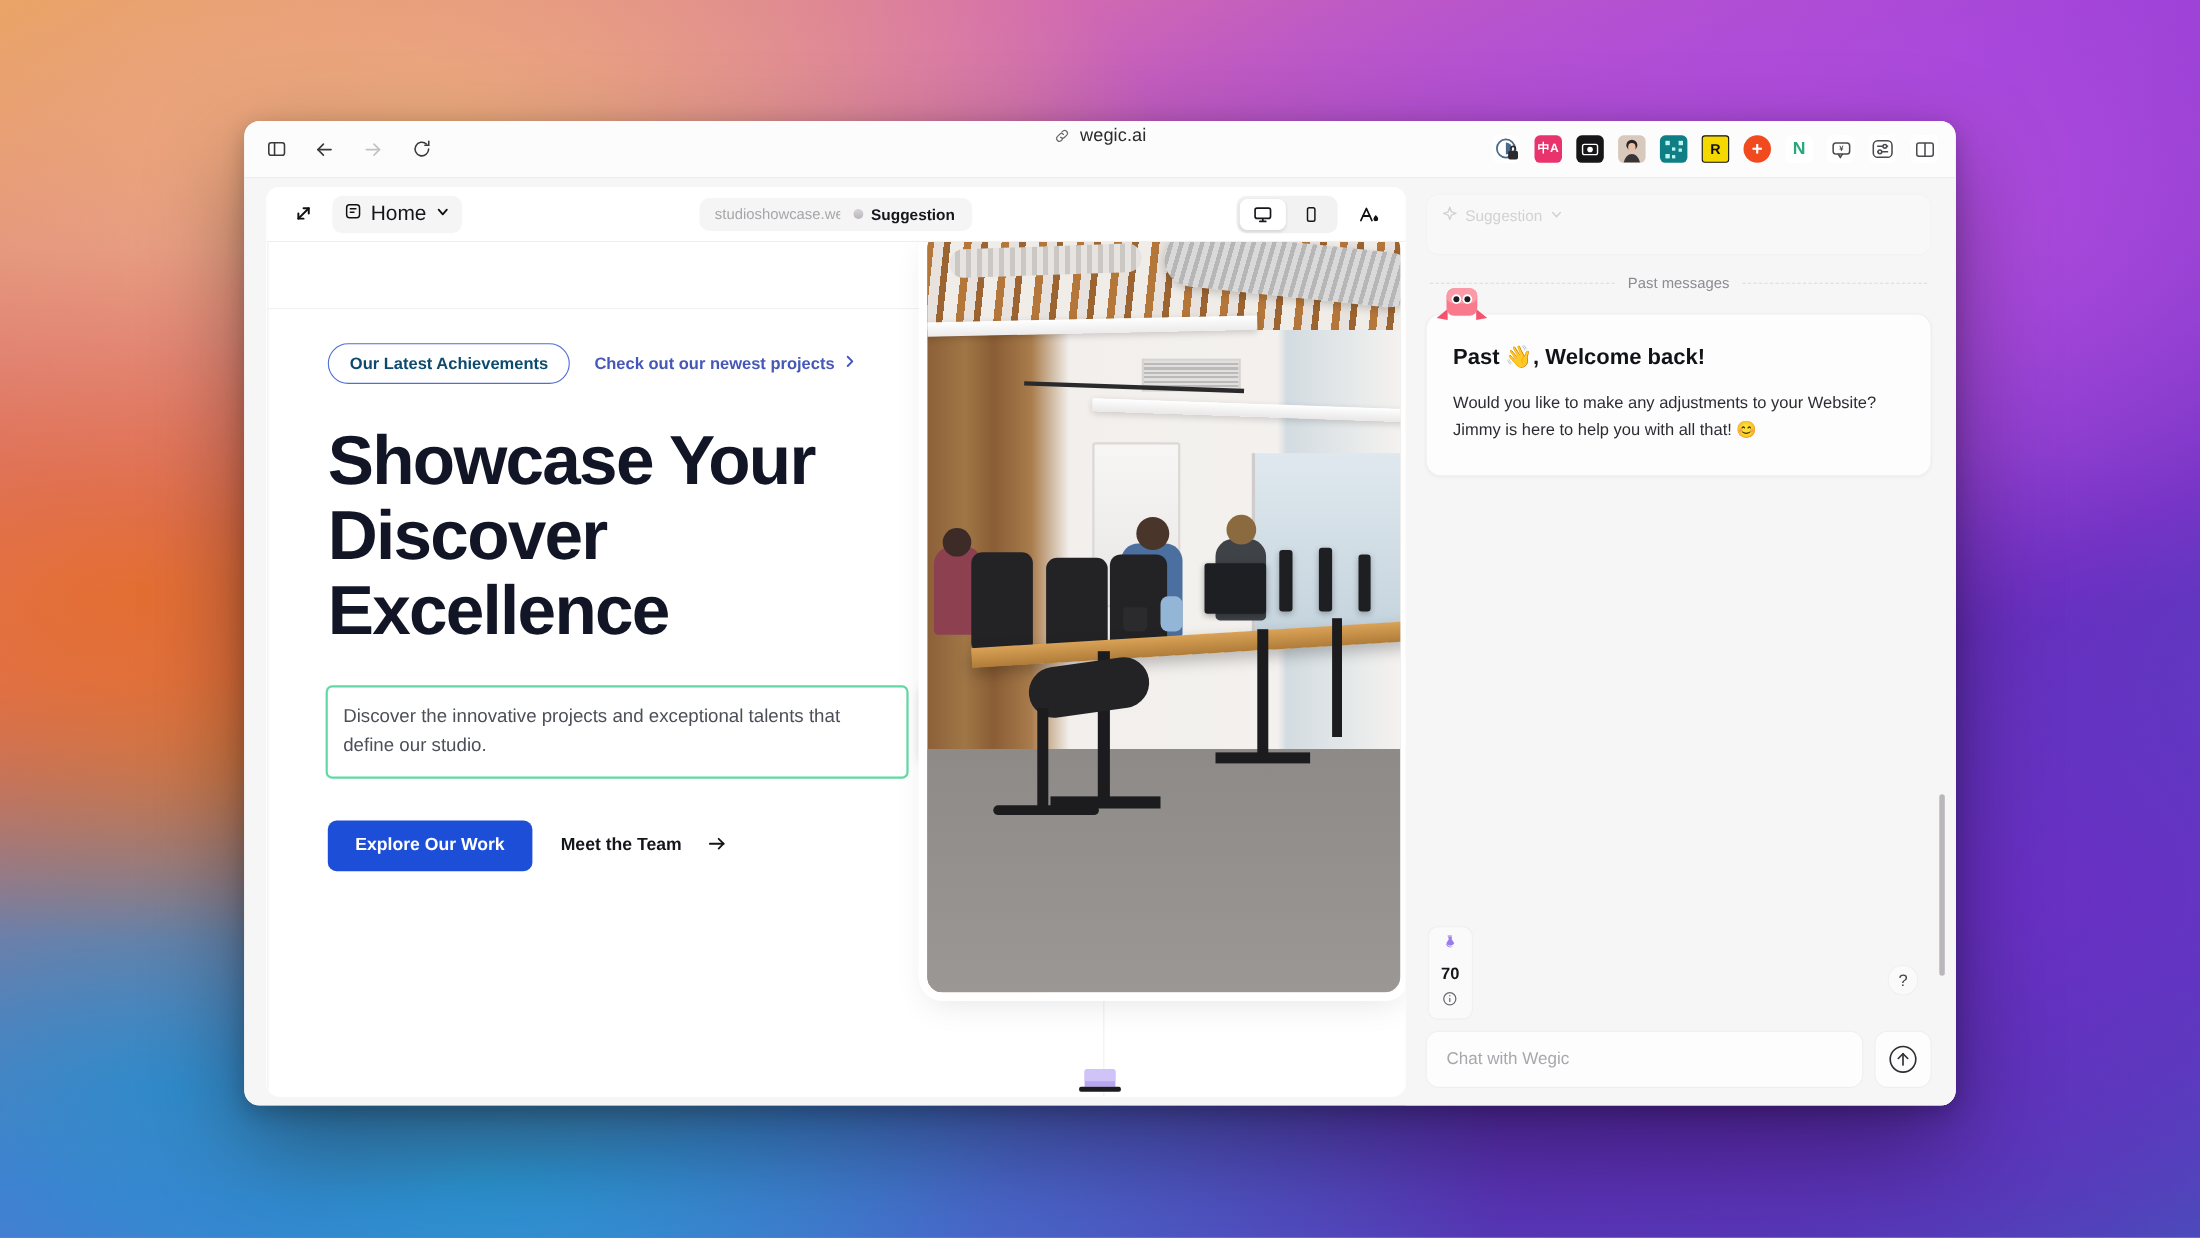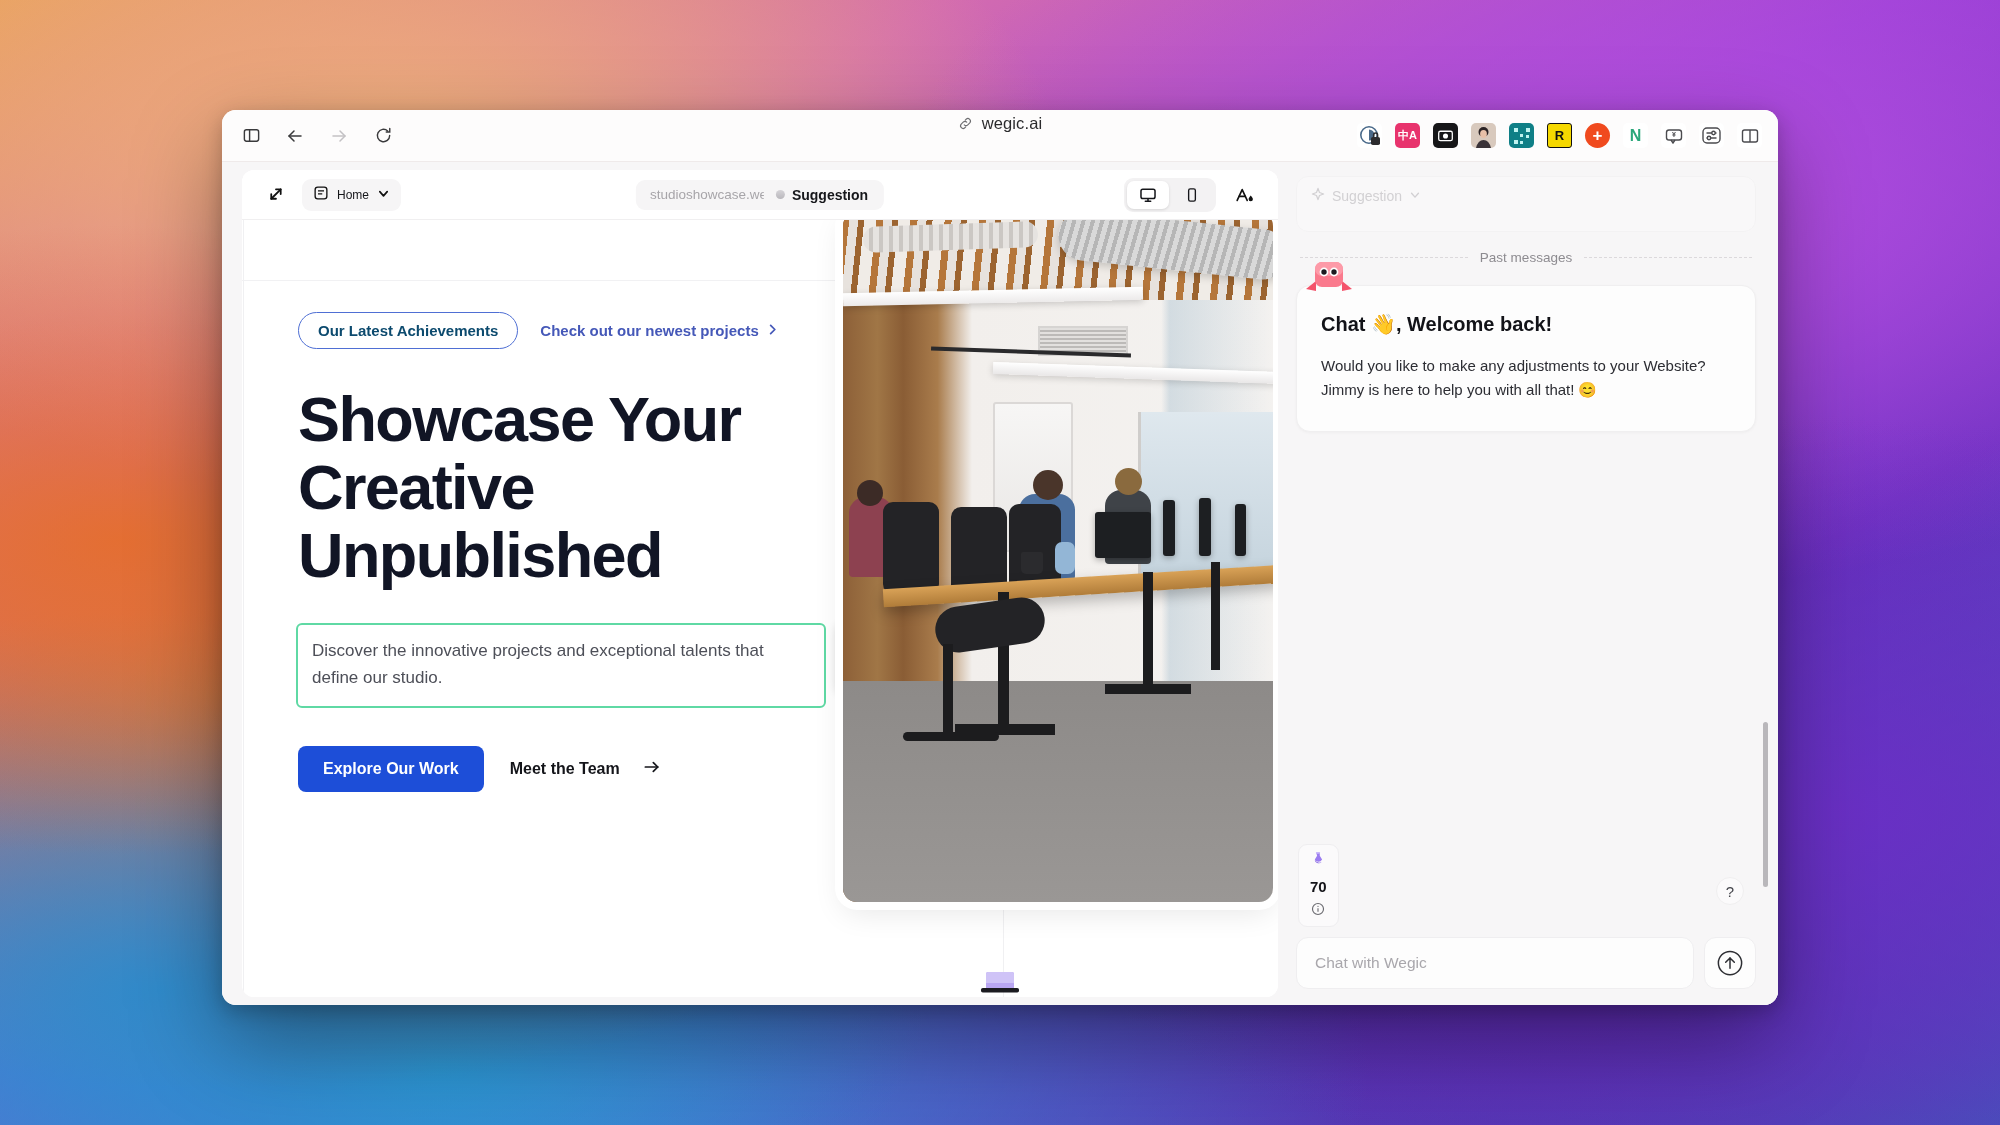--- a/index.html
+++ b/index.html
@@ -111,21 +111,21 @@
     width: 30px; height: 30px; border-radius: 7px;
     display: flex; align-items: center; justify-content: center;
     cursor: pointer; color: #111;
   }
   #page-selector {
     margin-left: 12px;
     display: flex; align-items: center; gap: 8px;
     background: #f6f5f6; border-radius: 9px;
     padding: 6px 11px; cursor: pointer;
   }
-  #page-selector .pg-label { font-size: 12px; font-weight: 500; color: #15161a; }
+  #page-selector .pg-label { font-size: 19px; font-weight: 500; color: #15161a; }
 
   #site-status {
     position: absolute; left: 50%; top: 50%;
     transform: translate(-50%,-50%);
     display: flex; align-items: center;
     background: #f6f5f6; border-radius: 9px; overflow: hidden;
   }
   #site-domain {
     font-size: 13.5px; color: #a7a5a9;
     padding: 7px 2px 7px 14px;
@@ -638,21 +638,21 @@
               <div id="projects-link">
                 <span>Check out our newest projects</span>
                 <span>
                   <svg width="13" height="13" viewBox="0 0 14 14" fill="none" stroke="currentColor" stroke-width="1.9" stroke-linecap="round" stroke-linejoin="round">
                     <polyline points="5,2.5 9.5,7 5,11.5"></polyline>
                   </svg>
                 </span>
               </div>
             </div>
 
-            <h1 id="hero-title">Showcase Your Creative Unpublished</h1>
+            <h1 id="hero-title">Showcase Your Discover Excellence</h1>
 
             <div id="hero-desc-wrap">
               <div id="hero-desc">Discover the innovative projects and exceptional talents that define our studio.</div>
               <div id="desc-tools">
                 <div class="desc-tool">
                   <svg width="18" height="18" viewBox="0 0 20 20" fill="none" stroke="currentColor" stroke-width="1.6" stroke-linecap="round" stroke-linejoin="round">
                     <path d="M16.5 11.2v4.3a2 2 0 0 1-2 2H4.6a2 2 0 0 1-2-2V5.6a2 2 0 0 1 2-2H9"></path>
                     <path d="M12.6 2.6 L17.6 2.6 L17.6 7.6"></path>
                       <line x1="9.4" y1="10.8" x2="17.3" y2="2.9"></line>
                   </svg>
@@ -760,21 +760,21 @@
             <path d="M50 30 L40 22 L40 32 Z" fill="#f4536b"></path>
             <rect x="13" y="3" width="28" height="25" rx="7" fill="#fa7a8d"></rect>
             <rect x="13" y="3" width="28" height="14" rx="7" fill="#fd9aa8"></rect>
             <circle cx="22" cy="13" r="4.4" fill="#ffffff"></circle>
             <circle cx="32" cy="13" r="4.4" fill="#ffffff"></circle>
             <circle cx="22" cy="13" r="2.7" fill="#1b1b20"></circle>
             <circle cx="32" cy="13" r="2.7" fill="#1b1b20"></circle>
           </svg>
         </div>
         <div id="msg-bubble">
-          <div id="msg-greeting">Chat 👋, Welcome back!</div>
+          <div id="msg-greeting">Past 👋, Welcome back!</div>
           <div id="msg-body">Would you like to make any adjustments to your Website? Jimmy is here to help you with all that! 😊</div>
         </div>
       </div>
 
       <div id="chat-spacer"></div>
 
       <div id="chat-scrollbar"></div>
       <div id="help-btn">?</div>
 
       <div id="credits-badge">

